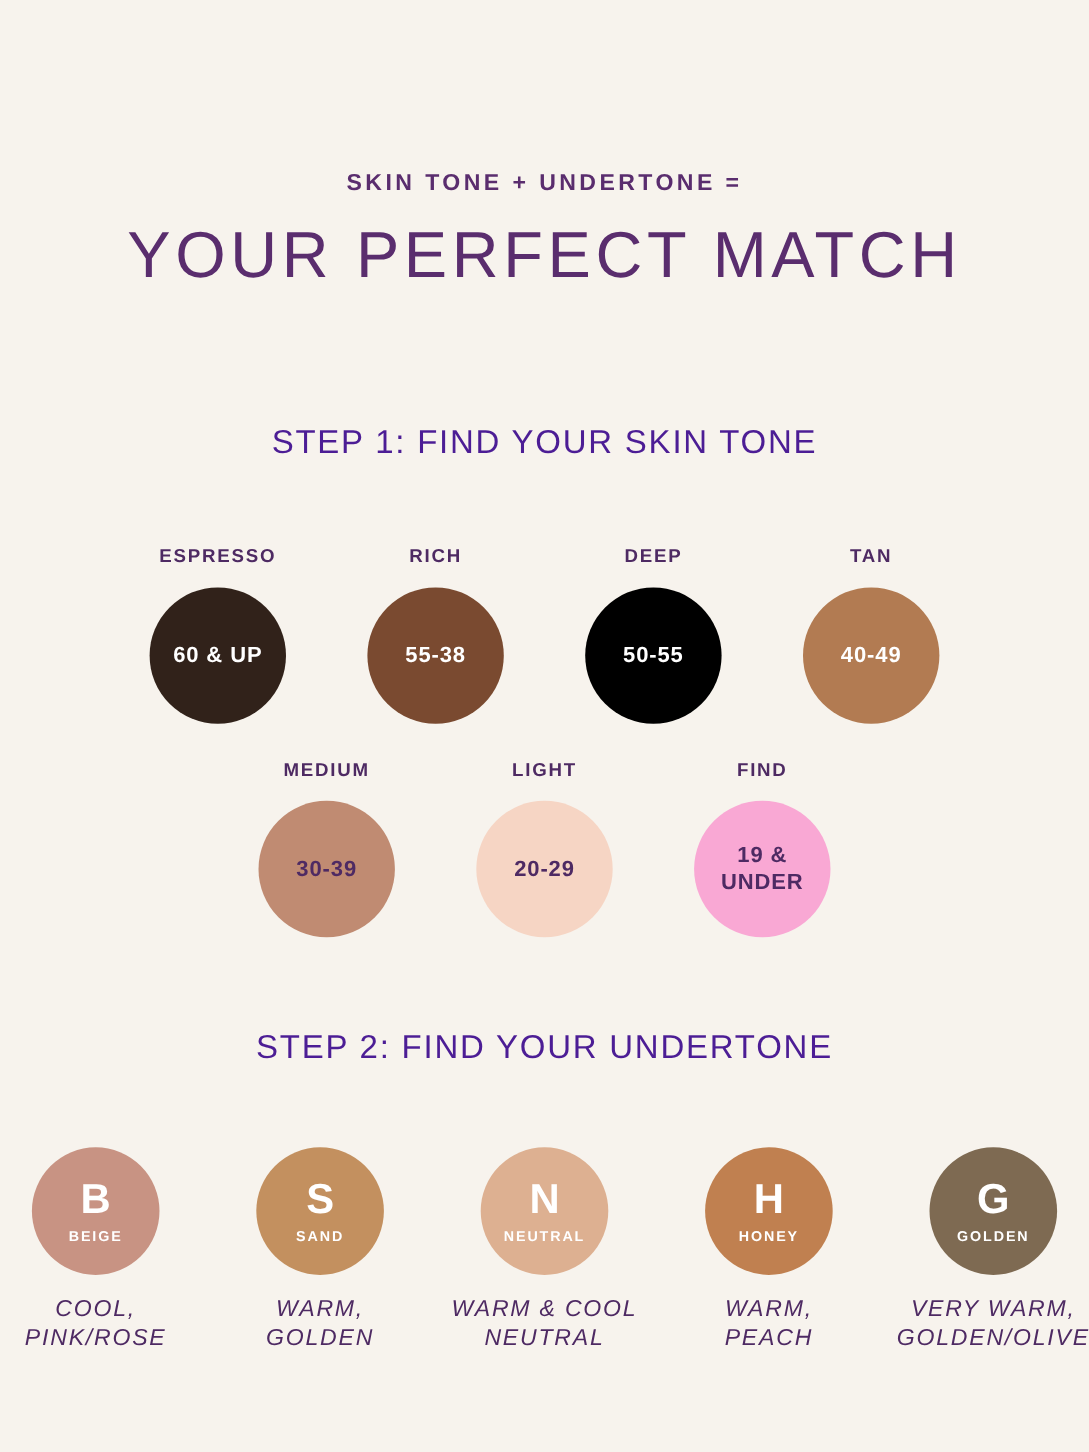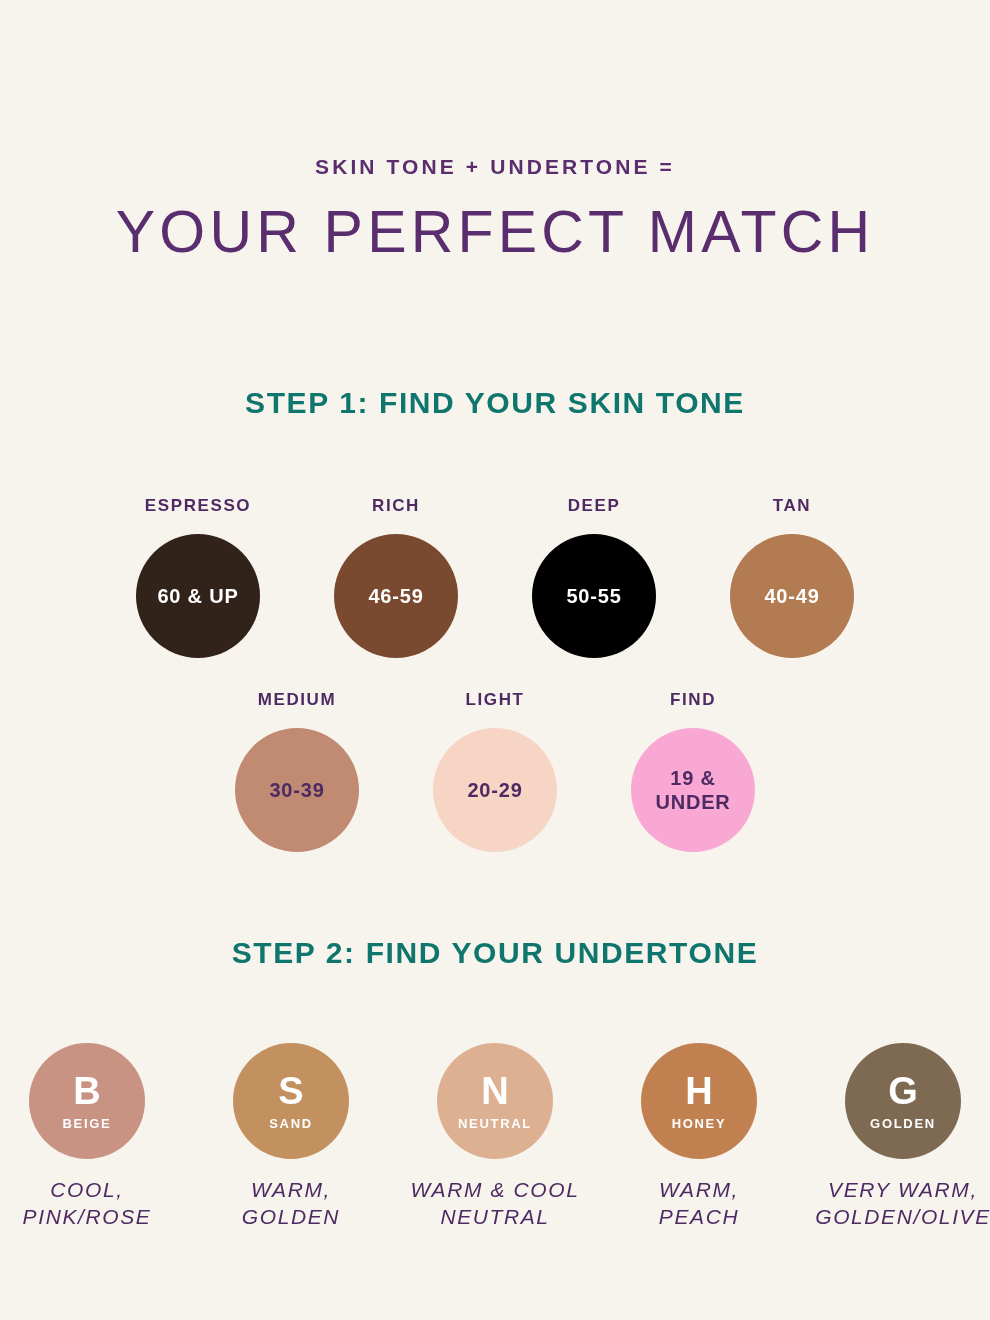--- a/index.html
+++ b/index.html
@@ -40,23 +40,23 @@
     font-weight: 300;
     letter-spacing: 4.2px;
     color: #5a2d6e;
     text-align: center;
     line-height: 1;
   }
 
   
   .step-title {
     font-size: 30px;
-    font-weight: bold;
+    font-weight: normal;
     letter-spacing: 1.6px;
-    color: #0f766e;
+    color: #4c1d95;
     text-align: left;
   }
   #step1-title { margin-top: 84px; }
   #step2-title { margin-top: 84px; }
 
   
   .tone-row {
     display: flex;
     justify-content: center;
     align-items: flex-start;
@@ -153,21 +153,21 @@
   <div class="tone-row" id="tone-row-1">
       <div class="tone-item">
         <div class="tone-label">ESPRESSO</div>
         <div class="tone-circle" style="background: rgb(49, 34, 26); color: rgb(255, 255, 255);">
           <span style="white-space: pre-line;">60 &amp; UP</span>
         </div>
       </div>
       <div class="tone-item">
         <div class="tone-label">RICH</div>
         <div class="tone-circle" style="background: rgb(122, 74, 48); color: rgb(255, 255, 255);">
-          <span style="white-space: pre-line;">46-59</span>
+          <span style="white-space: pre-line;">55-38</span>
         </div>
       </div>
       <div class="tone-item">
         <div class="tone-label">DEEP</div>
         <div class="tone-circle" style="background: #000000; color: rgb(255, 255, 255);">
           <span style="white-space: pre-line;">50-55</span>
         </div>
       </div>
       <div class="tone-item">
         <div class="tone-label">TAN</div>

